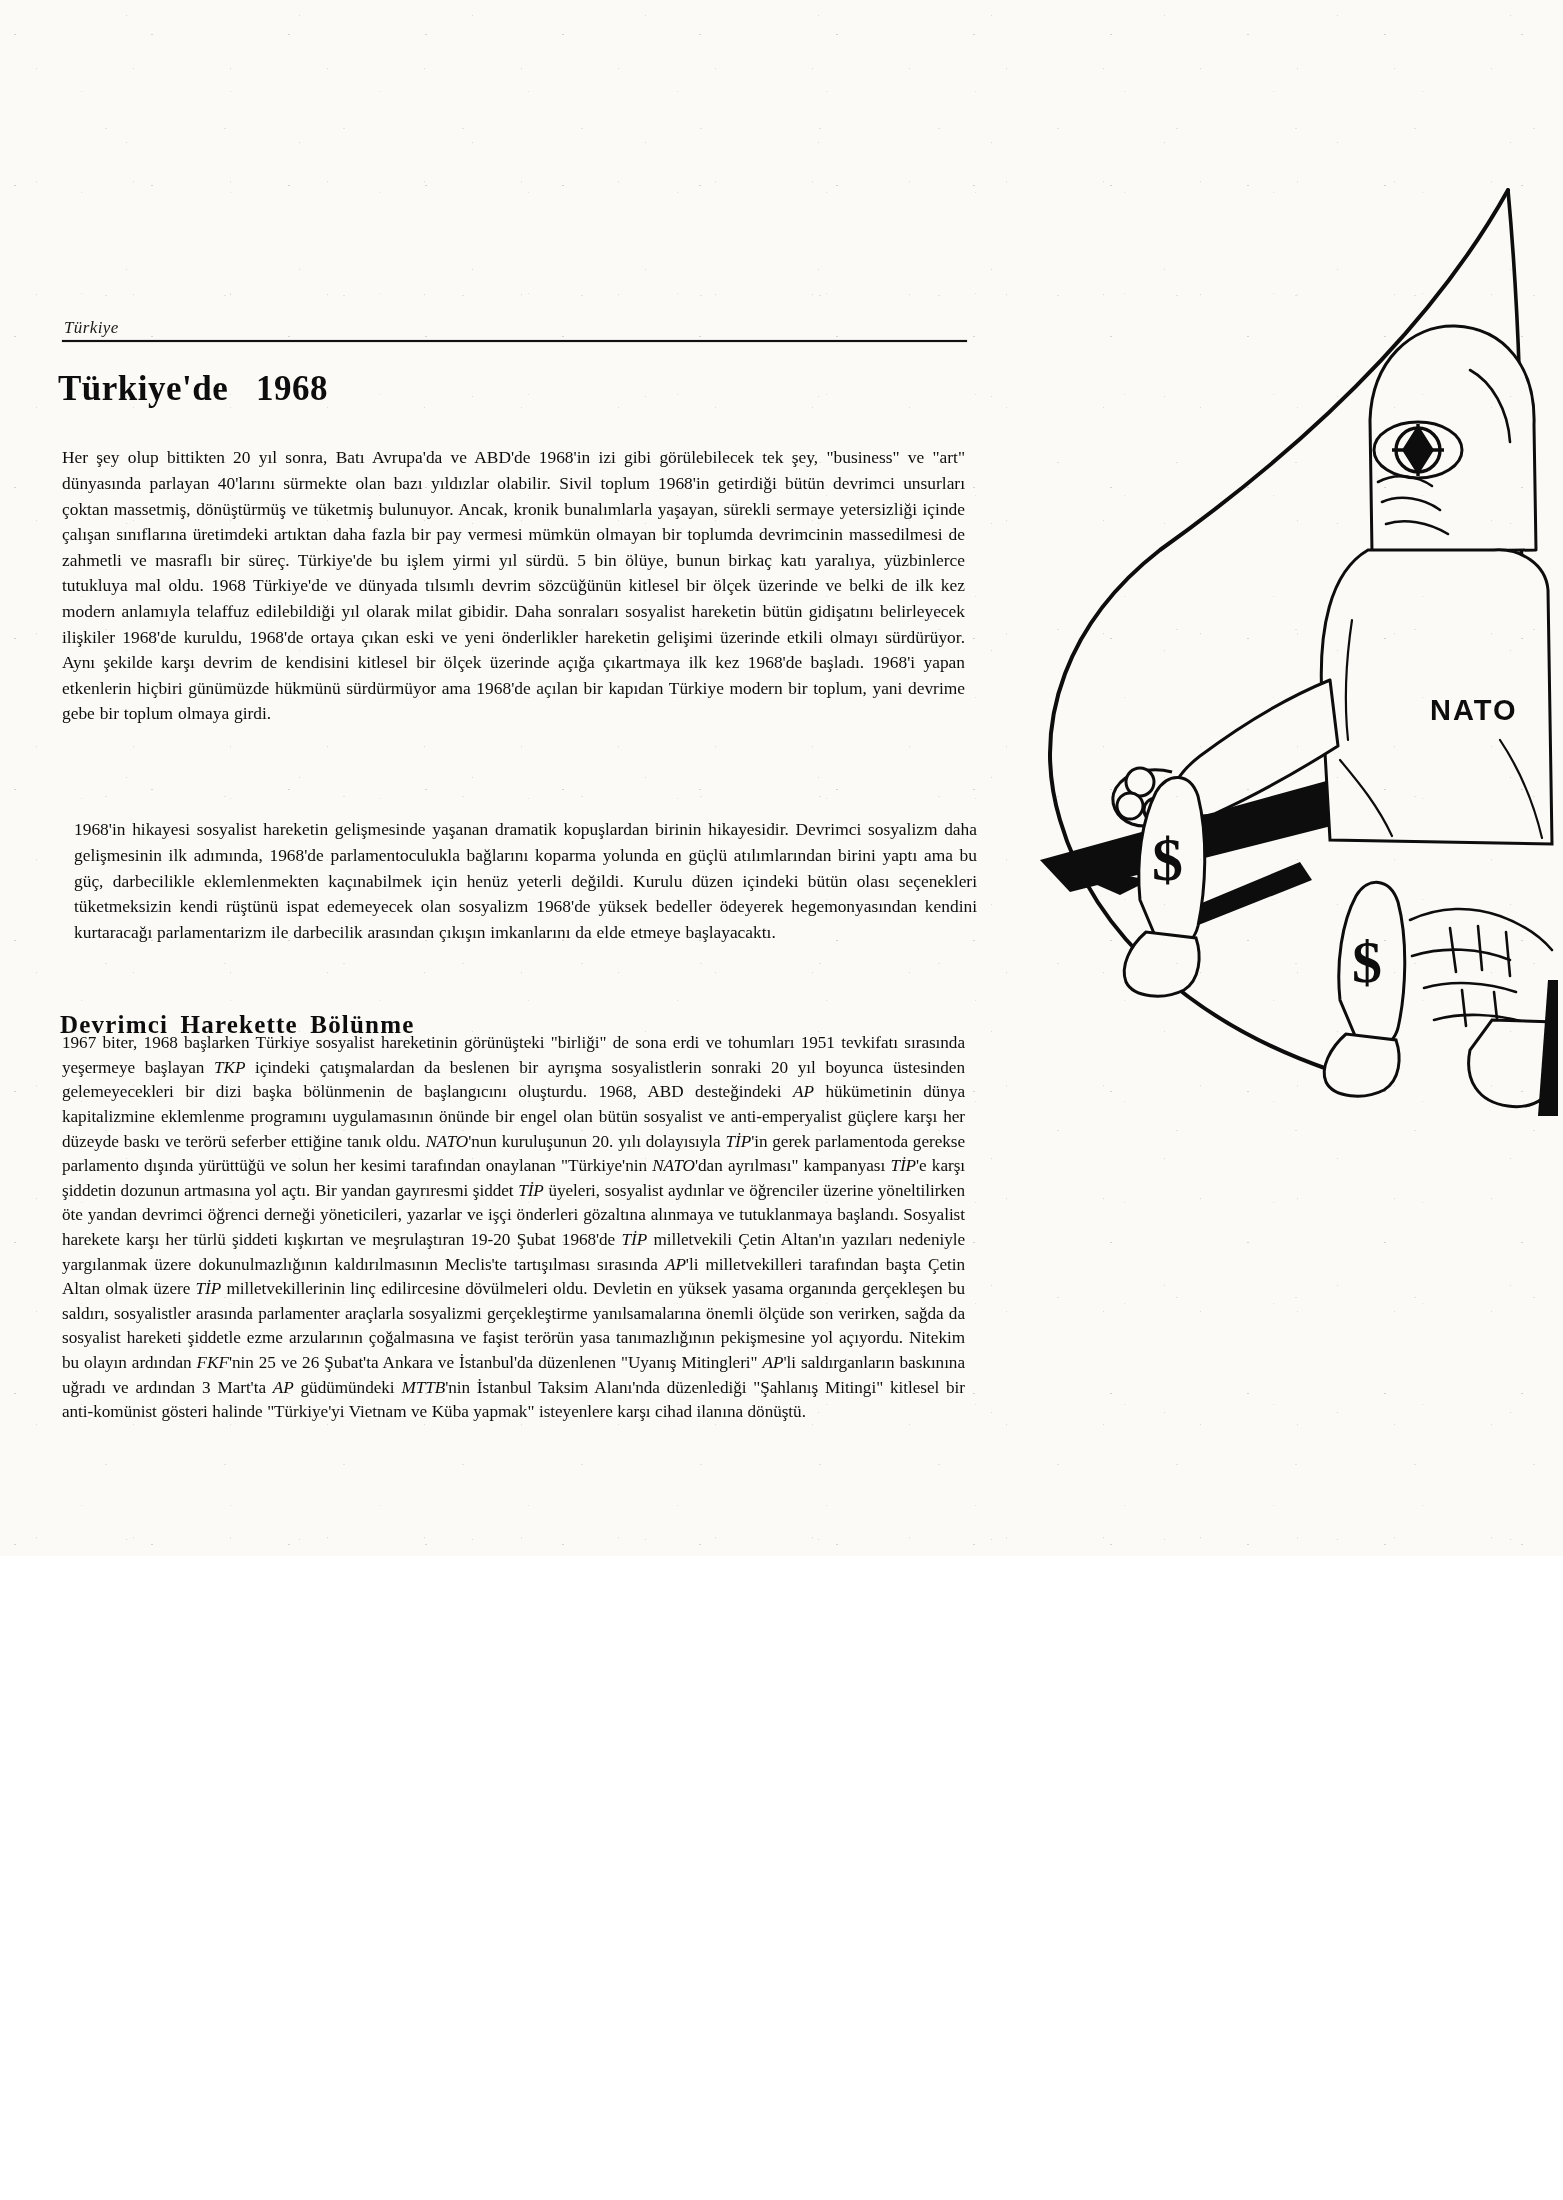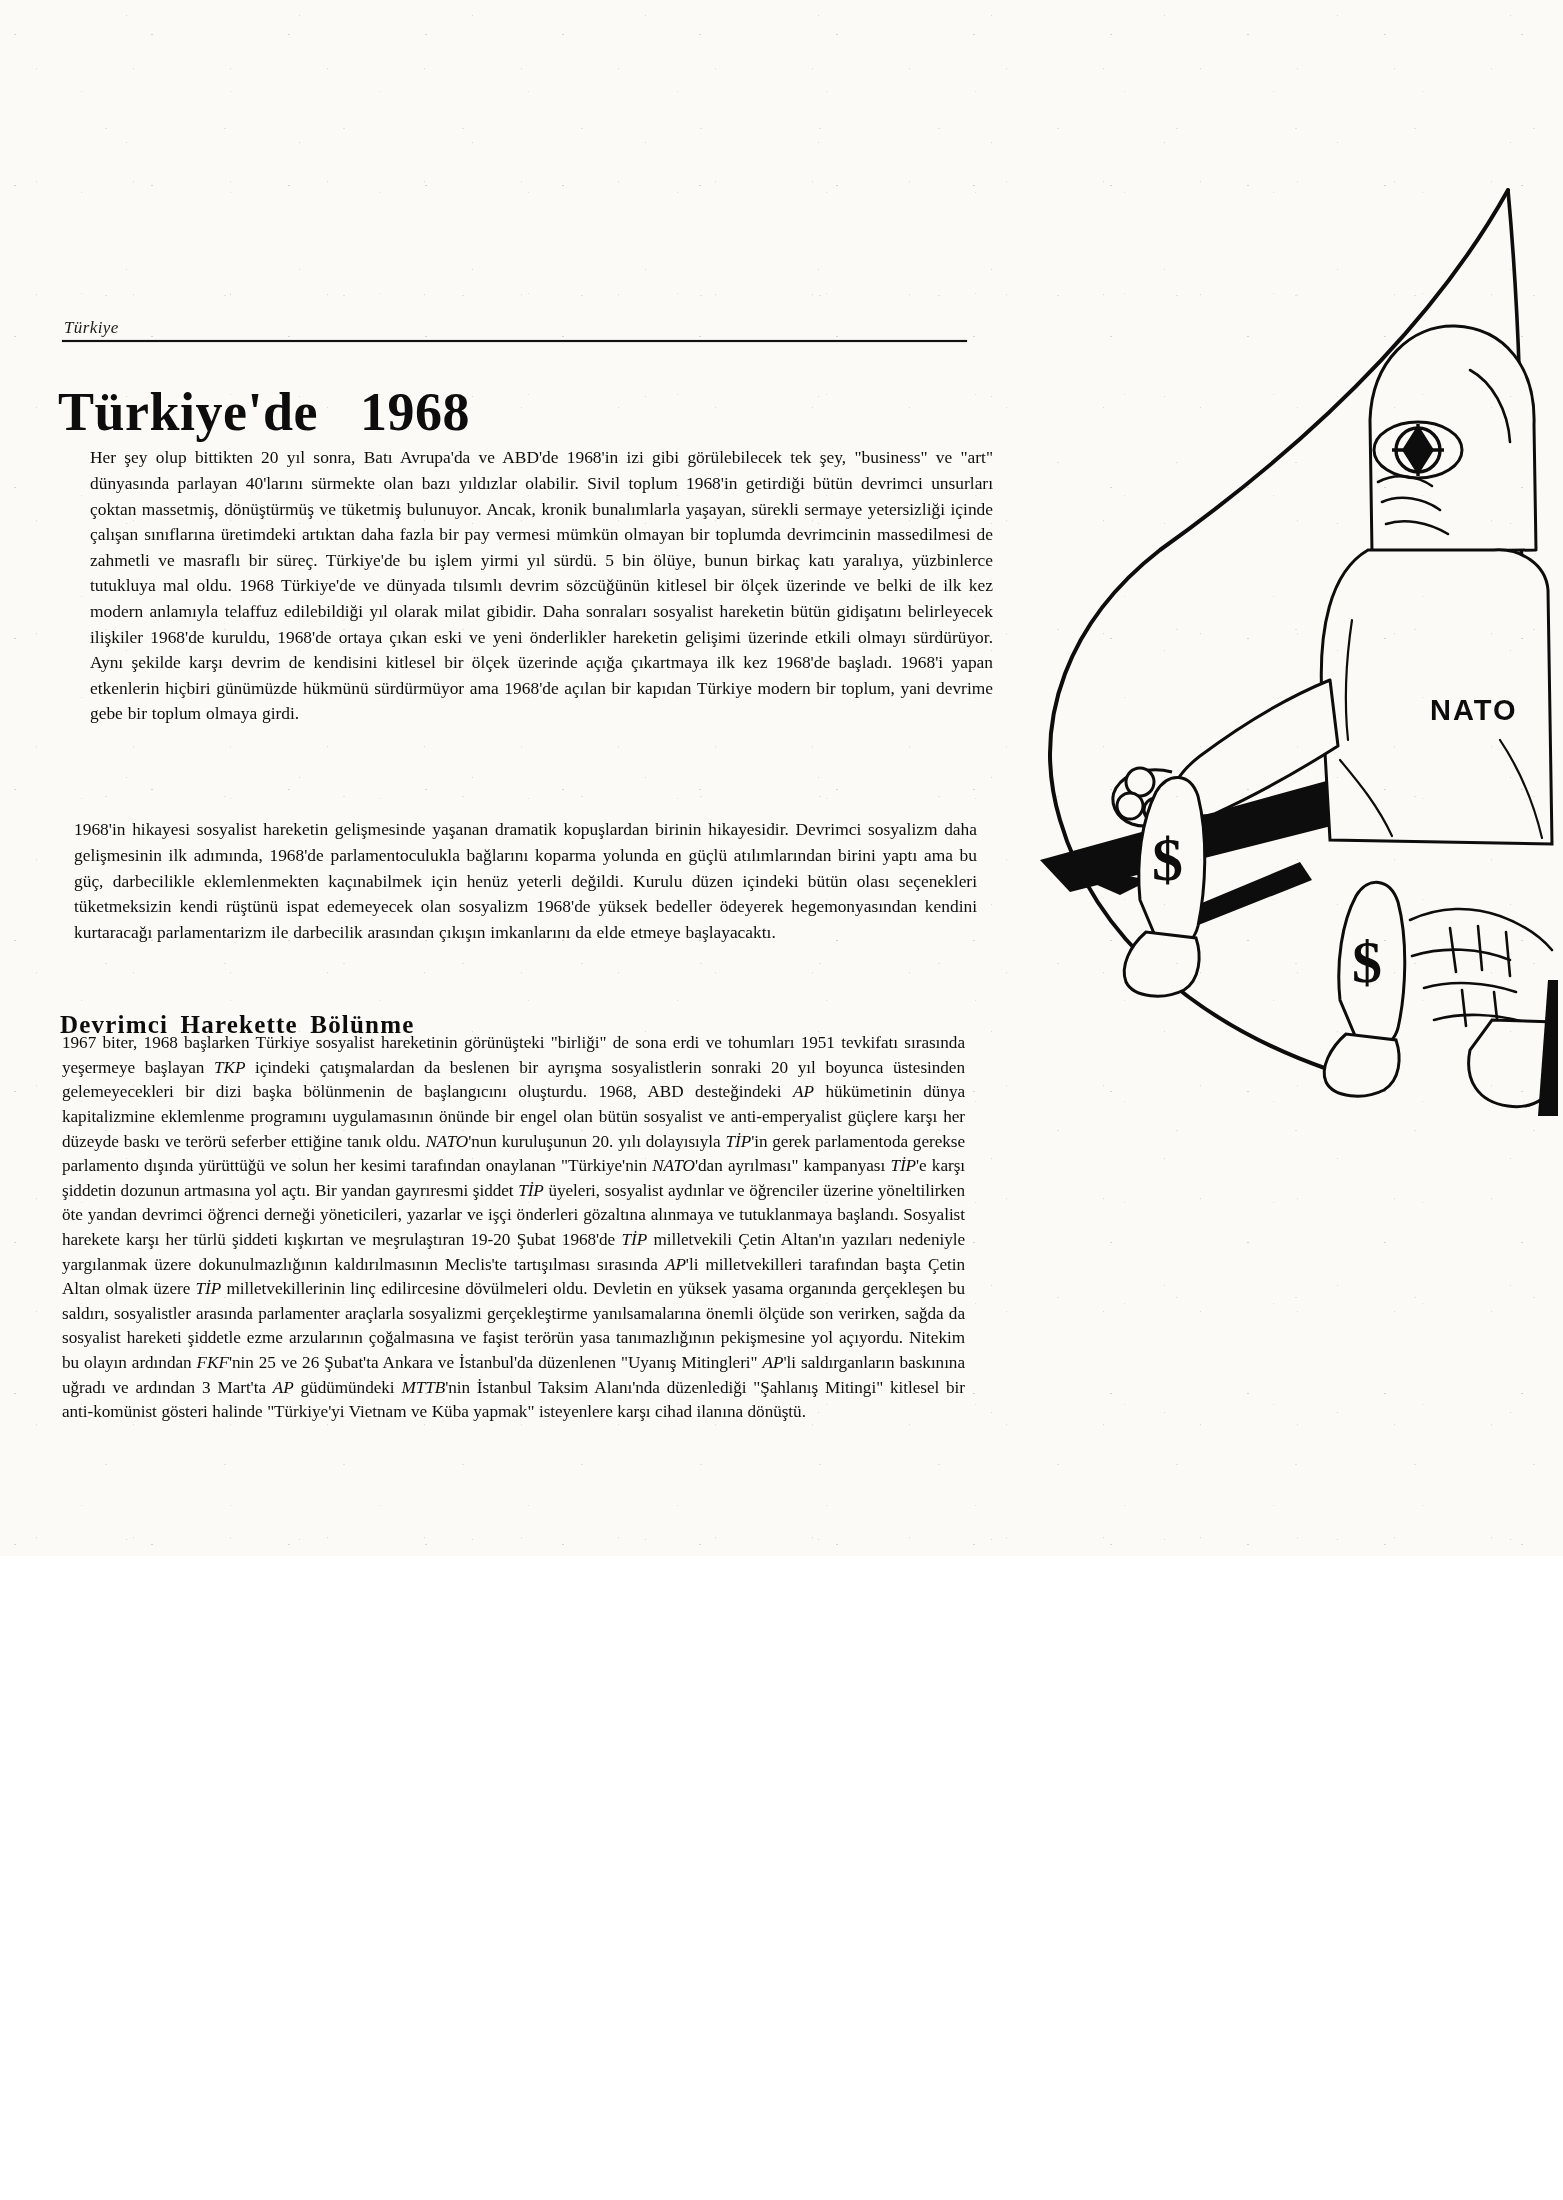--- a/index.html
+++ b/index.html
@@ -53,41 +53,41 @@
     background: #111;
     width: 905px;
     box-shadow: 0 0 0 .2px rgba(0,0,0,.4);
   }
 
   
   .article-title {
     position: absolute;
     left: 58px;
     top: 348px;
-    font-size: 54px;
+    font-size: 35px;
     font-weight: bold;
     letter-spacing: .5px;
     line-height: 1.05;
     white-space: pre;
   }
 
   
   .col {
     position: absolute;
     left: 62px;
     width: 903px;
     text-align: justify;
     text-justify: inter-word;
   }
   .body-serif {
     font-size: 17.4px;
     line-height: 25.6px;
     word-spacing: .5px;
   }
-  .p-intro  { top: 428px; margin-left: 28px; }
+  .p-intro  { top: 428px; }
   .p-second { top: 800px; margin-left: 12px; }
 
   
   .section-heading {
     position: absolute;
     left: 60px;
     top: 990px;
     font-size: 25px;
     font-weight: bold;
     letter-spacing: 1.2px;

